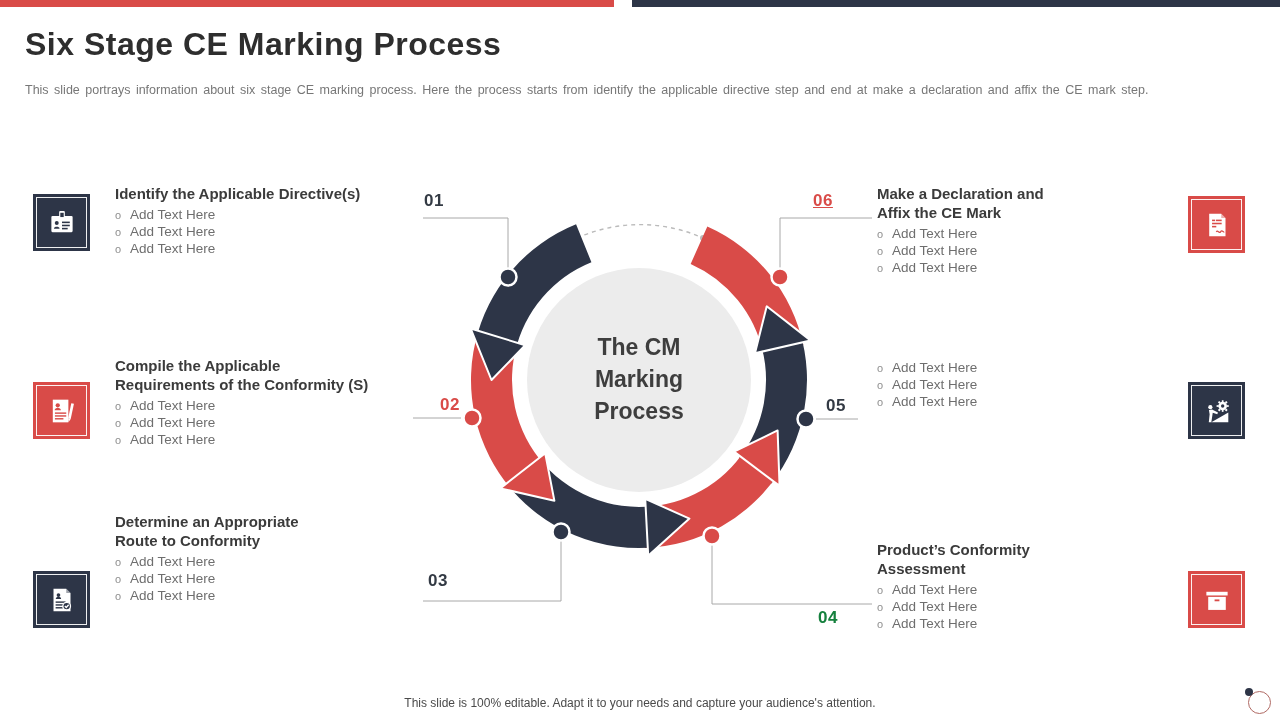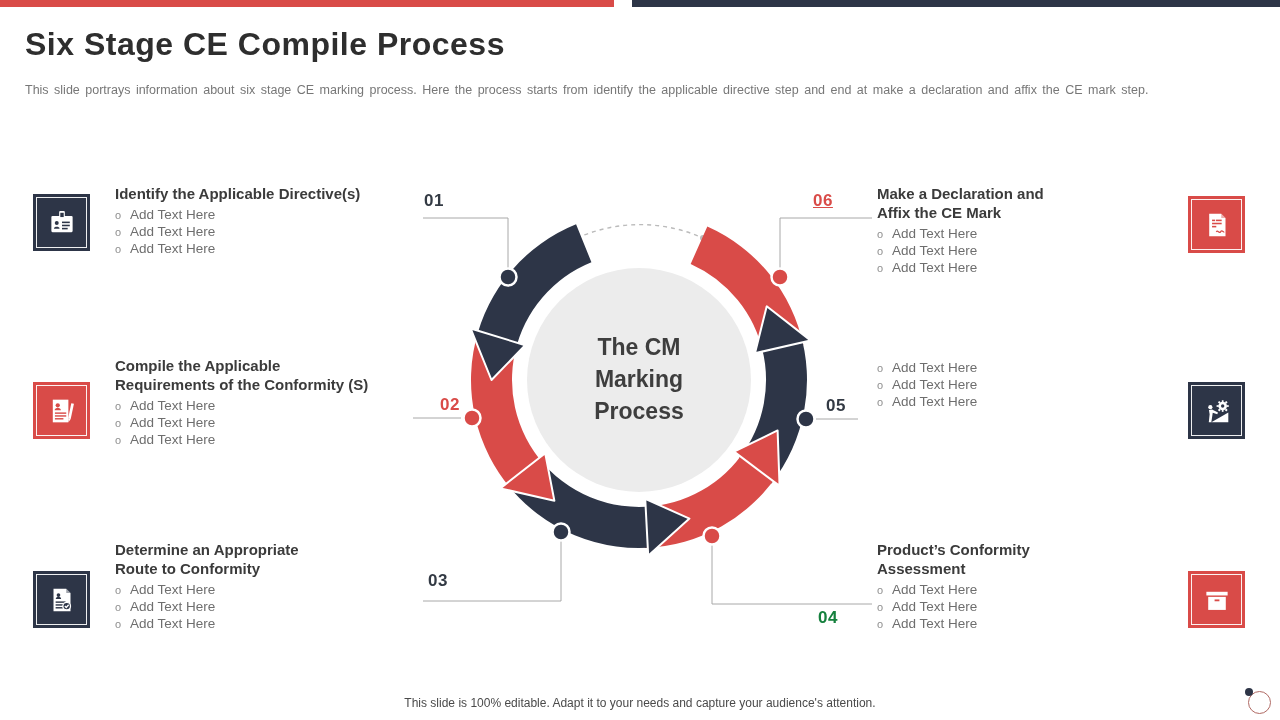--- a/index.html
+++ b/index.html
@@ -36,21 +36,21 @@
   #footer{left:0;top:696px;width:1280px;text-align:center;font-size:12px;color:#4a4a4a;}
   #badge-circle{left:1248px;top:691px;width:21px;height:21px;border:1.5px solid #b06a64;border-radius:50%;}
   #badge-dot{left:1245px;top:688px;width:8px;height:8px;border-radius:50%;}
 </style>
 </head>
 <body>
 
 <div class="abs" id="bar-red" style="background: rgb(217, 75, 72);"></div>
 <div class="abs" id="bar-navy" style="background: rgb(45, 53, 71);"></div>
 
-<div class="abs" id="title">Six Stage CE Compile Process</div>
+<div class="abs" id="title">Six Stage CE Marking Process</div>
 <div class="abs" id="subtitle">This slide portrays information about six stage CE marking process. Here the process starts from identify the applicable directive step and end at make a declaration and affix the CE mark step.</div>
 
 <svg class="abs" id="ring" width="1280" height="720" viewBox="0 0 1280 720">
     <circle cx="639" cy="380" r="112" fill="#ECECEC"></circle>
     <path d="M423,218 H508 V268" fill="none" stroke="#A8A8A8" stroke-width="1"></path>
     <path d="M872,218 H780 V268" fill="none" stroke="#A8A8A8" stroke-width="1"></path>
     <path d="M413,418 H461" fill="none" stroke="#A8A8A8" stroke-width="1"></path>
     <path d="M816,419 H858" fill="none" stroke="#A8A8A8" stroke-width="1"></path>
     <path d="M561,541 V601 H423" fill="none" stroke="#A8A8A8" stroke-width="1"></path>
     <path d="M712,545 V604 H872" fill="none" stroke="#A8A8A8" stroke-width="1"></path>
@@ -201,21 +201,21 @@
         <span class="o">o</span>
         <span>Add Text Here</span>
       </div>
     <div class="b">
         <span class="o">o</span>
         <span>Add Text Here</span>
       </div>
   </div>
 </div>
 
-<div class="stage-text left" style="top:540px">
+<div class="stage-text left" style="top:512px">
   <div class="stage-title">
     <div>Determine an Appropriate</div>
     <div>Route to Conformity</div>
   </div>
   <div class="bullets">
     <div class="b">
         <span class="o">o</span>
         <span>Add Text Here</span>
       </div>
     <div class="b">

